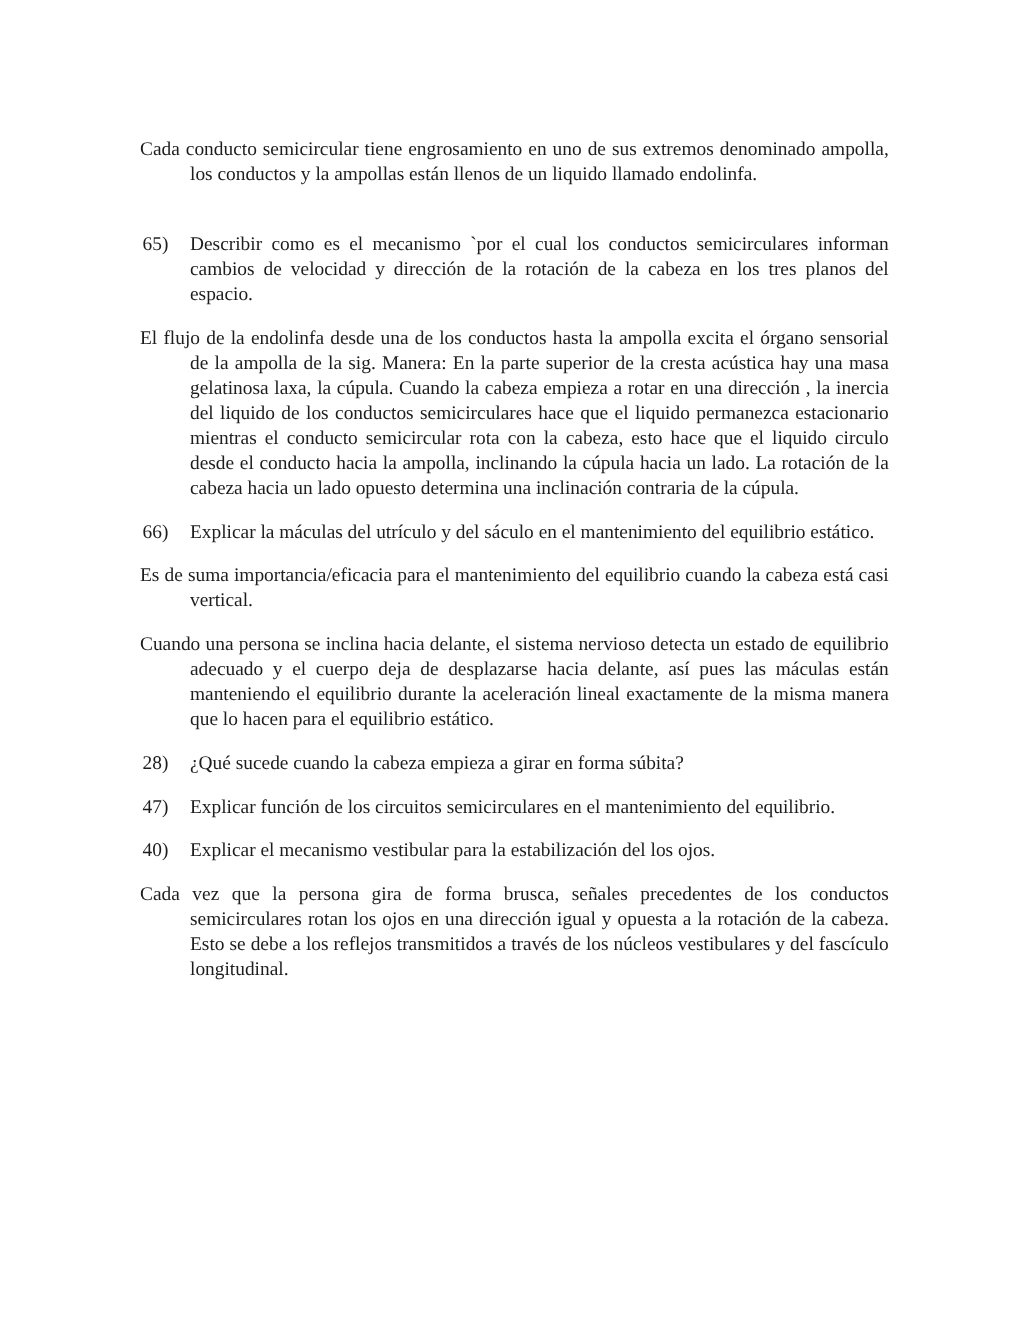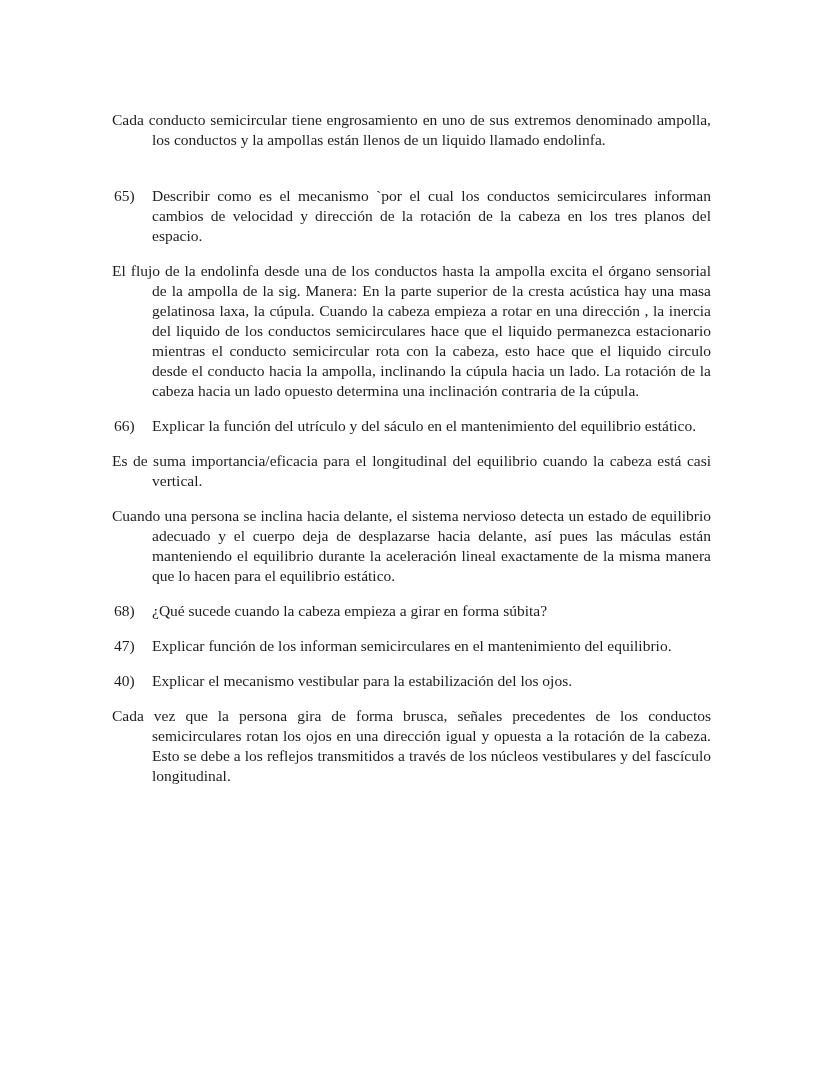--- a/index.html
+++ b/index.html
@@ -61,34 +61,34 @@
     <p class="ans intro">Cada conducto semicircular tiene engrosamiento en uno de sus extremos denominado ampolla, los conductos y la ampollas están llenos de un liquido llamado endolinfa.</p>
 
     <p class="q">
       <span class="qnum">65)</span>
       <span>Describir como es el mecanismo `por el cual los conductos semicirculares informan cambios de velocidad  y dirección de la rotación de la cabeza en los tres planos del espacio.</span>
     </p>
     <p class="ans">El flujo de la endolinfa desde una de los conductos hasta la ampolla excita el órgano sensorial de la ampolla de la sig. Manera: En la parte superior de la cresta acústica hay una masa gelatinosa laxa, la cúpula. Cuando la cabeza empieza a rotar en una dirección , la inercia del liquido de los conductos semicirculares hace que el liquido permanezca estacionario mientras el conducto semicircular rota con la cabeza, esto hace que el liquido circulo desde el conducto hacia  la ampolla, inclinando la cúpula hacia un lado. La rotación de la cabeza hacia un lado opuesto determina una inclinación contraria de la cúpula.</p>
 
     <p class="q">
       <span class="qnum">66)</span>
-      <span>Explicar la función del utrículo y del sáculo en el mantenimiento del equilibrio estático.</span>
+      <span>Explicar la máculas del utrículo y del sáculo en el mantenimiento del equilibrio estático.</span>
     </p>
-    <p class="ans">Es de suma importancia/eficacia para el longitudinal del equilibrio cuando la cabeza está casi vertical.</p>
+    <p class="ans">Es de suma importancia/eficacia para el mantenimiento del equilibrio cuando la cabeza está casi vertical.</p>
 
     <p class="ans">Cuando una persona se inclina hacia delante, el sistema nervioso detecta un estado de equilibrio adecuado y el cuerpo deja de desplazarse hacia delante, así pues las máculas están manteniendo  el equilibrio durante la aceleración lineal exactamente de la misma manera que lo hacen para el equilibrio estático.</p>
 
     <p class="q">
-      <span class="qnum">68)</span>
+      <span class="qnum">28)</span>
       <span>¿Qué sucede cuando la cabeza empieza a girar en forma súbita?</span>
     </p>
 
     <p class="q">
       <span class="qnum">47)</span>
-      <span>Explicar función de los informan semicirculares en el mantenimiento del equilibrio.</span>
+      <span>Explicar función de los circuitos semicirculares en el mantenimiento del equilibrio.</span>
     </p>
 
     <p class="q">
       <span class="qnum">40)</span>
       <span>Explicar el mecanismo vestibular para la estabilización del los ojos.</span>
     </p>
     <p class="ans">Cada vez que la persona gira de forma brusca, señales precedentes de los conductos semicirculares rotan los ojos en una dirección igual y opuesta a la rotación de la cabeza. Esto se debe a los reflejos transmitidos a través de los núcleos vestibulares y del fascículo longitudinal.</p>
 
   </div>
 </div>

